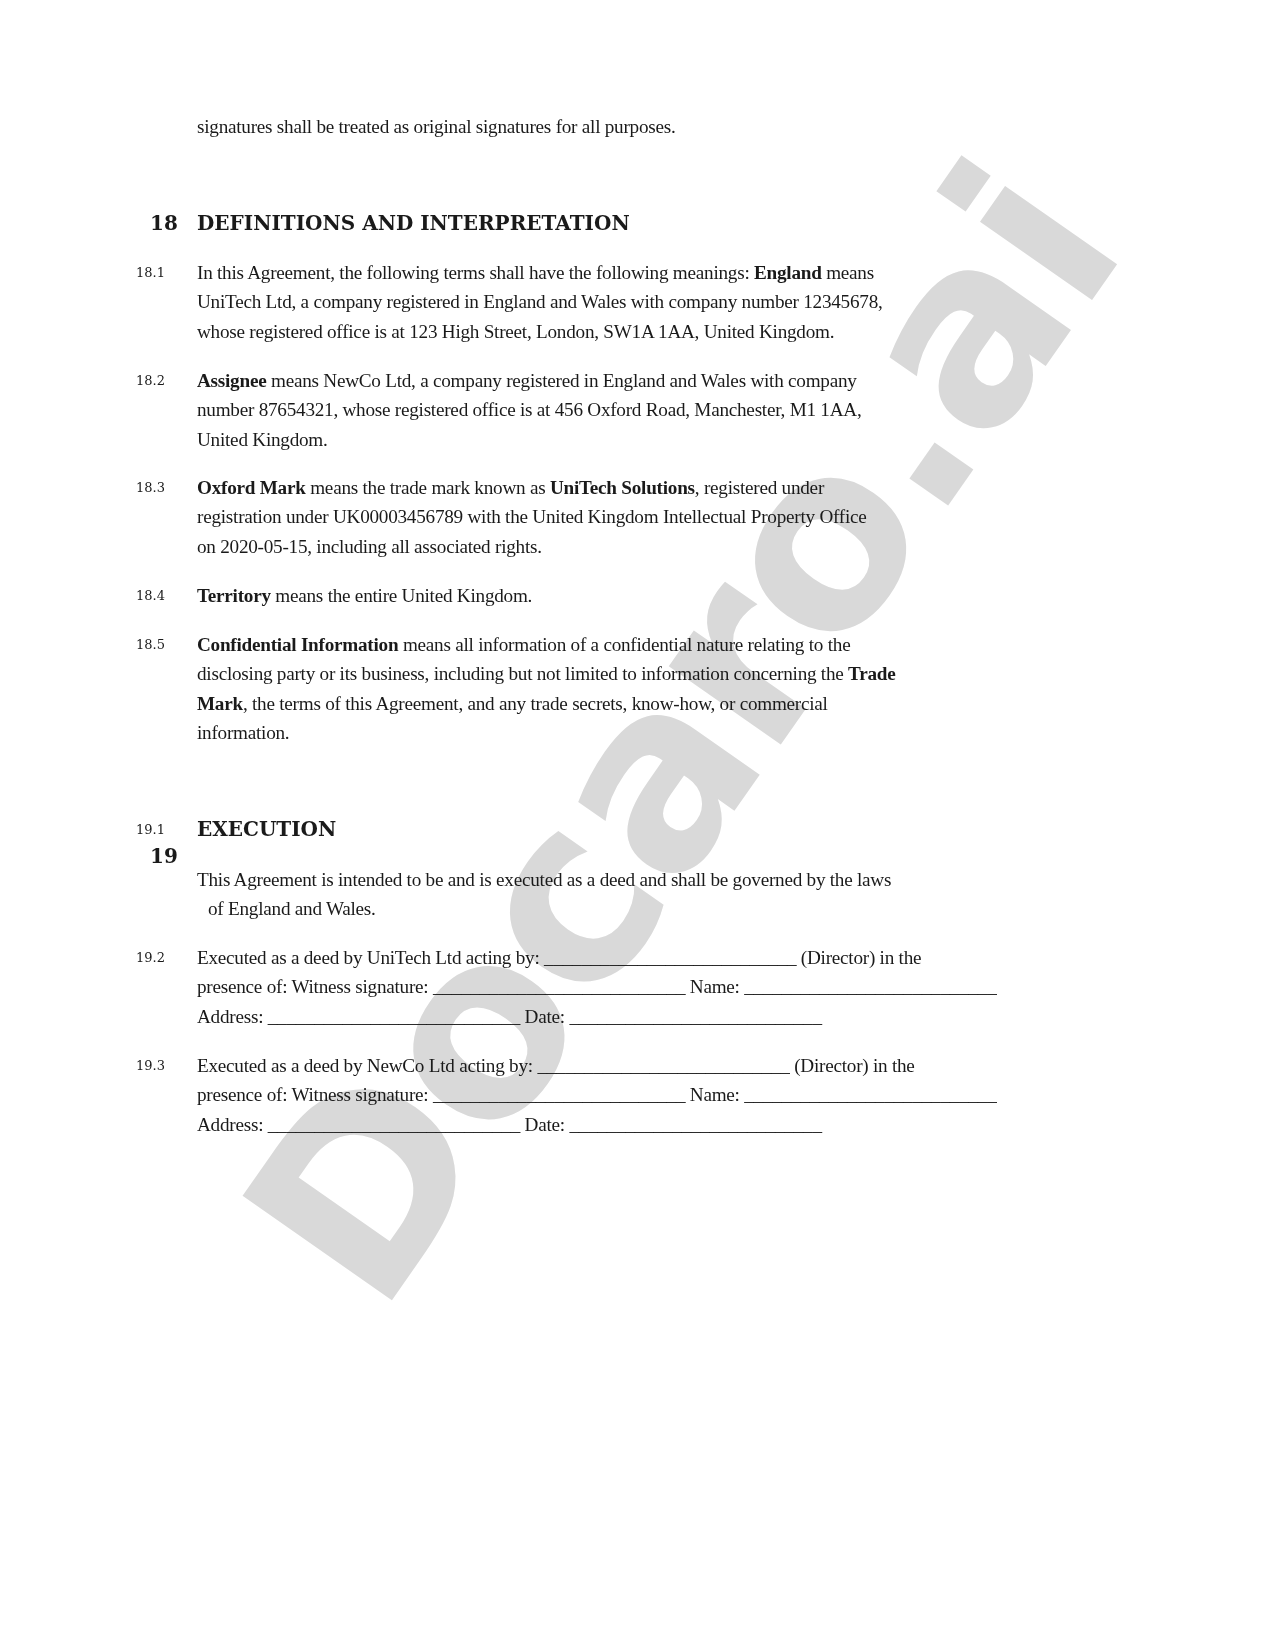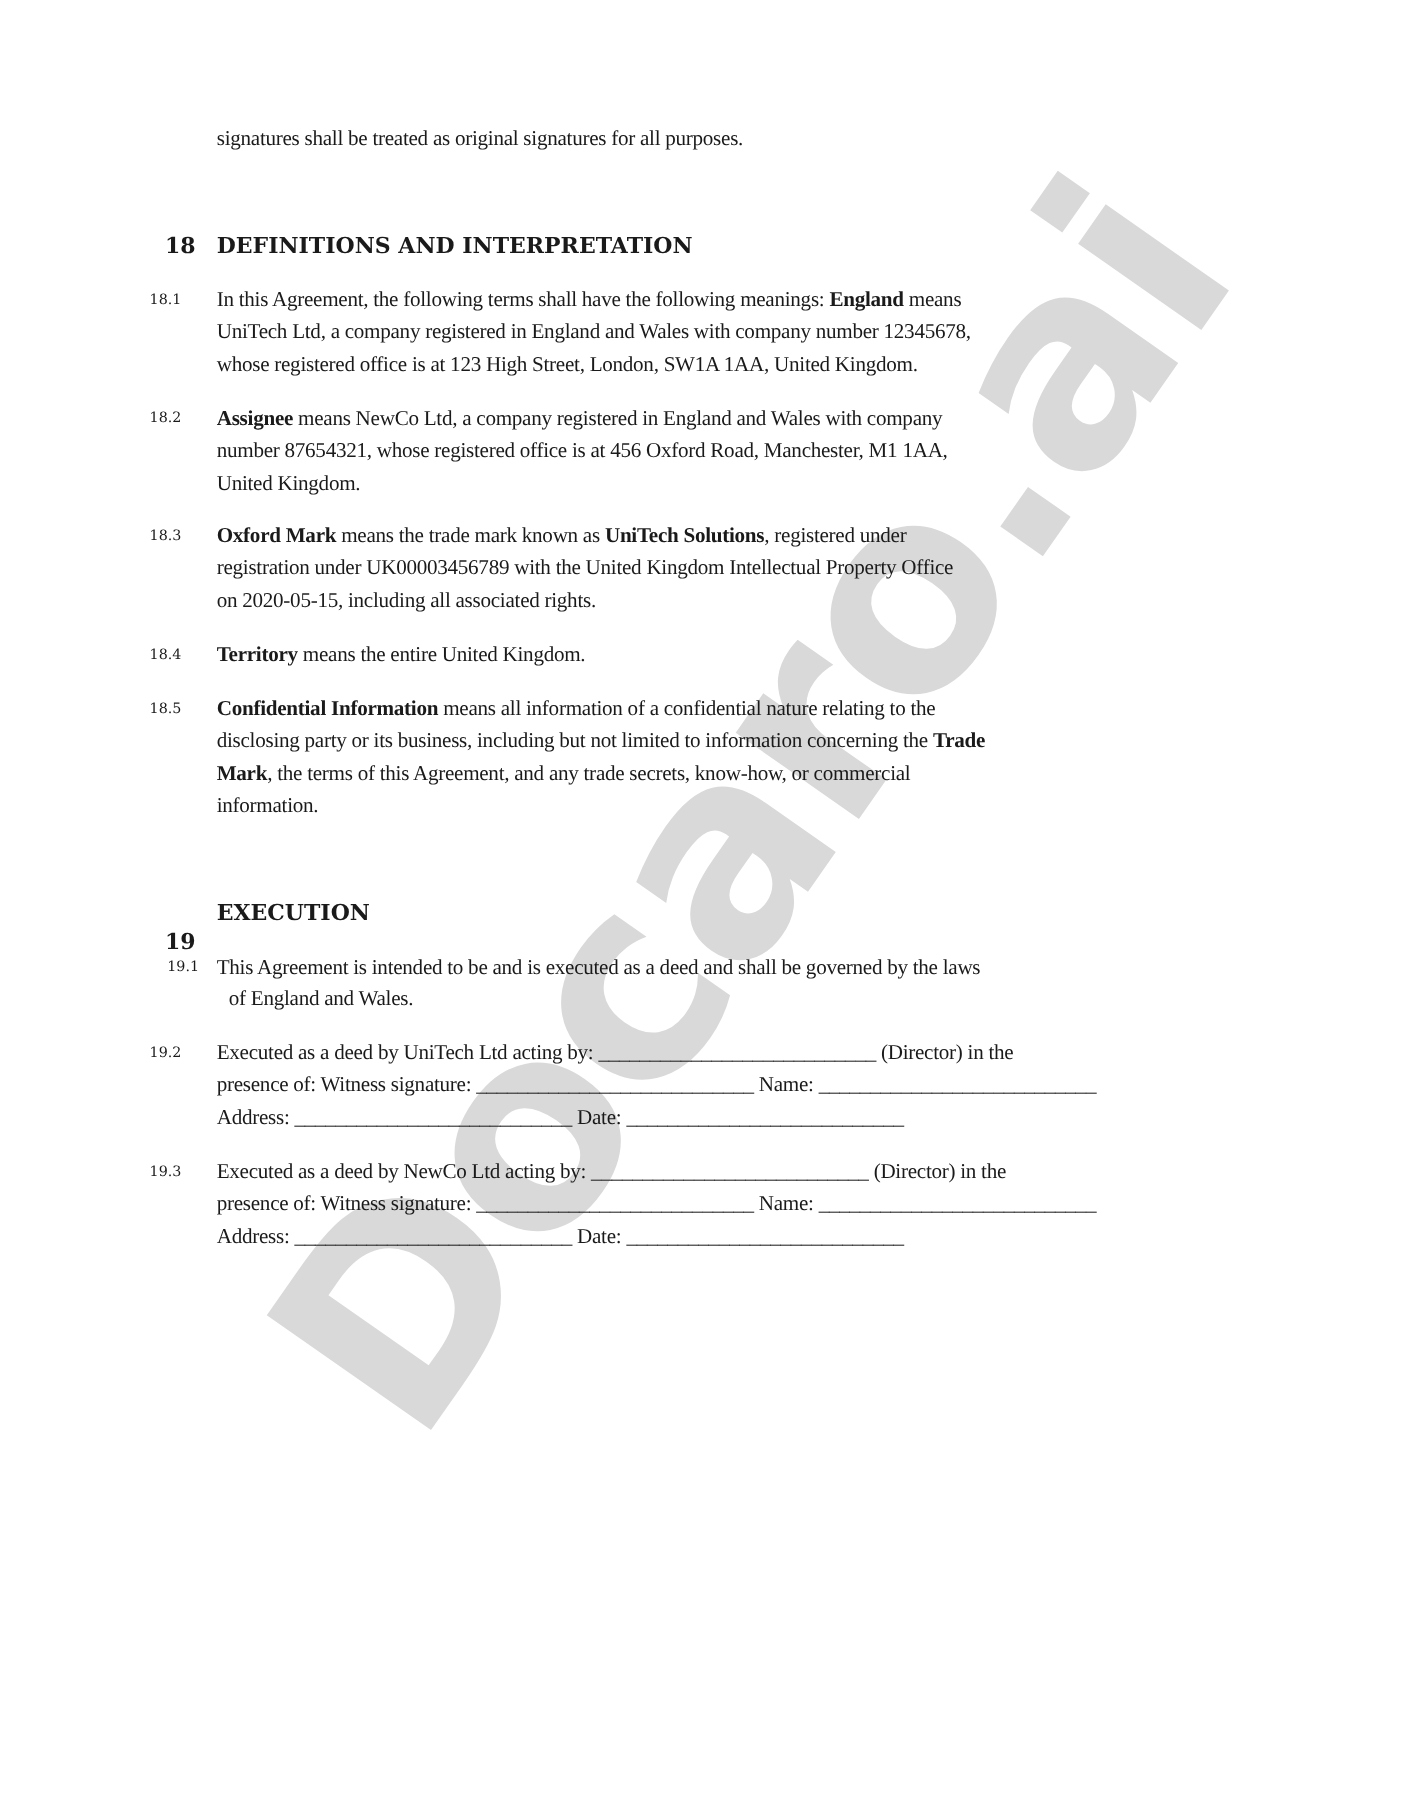--- a/index.html
+++ b/index.html
@@ -84,21 +84,21 @@
             <div class="line" style="left: 197px; top: 717.9px;"><span>information.</span></div>
           </div>
         </div>
     </div>
 
     <div>
       <div class="heading-num" style="left:150px; top:842px;">19</div>
       <div class="heading-title" style="left:197px; top:815px;">EXECUTION</div>
       <div id="sec1-clauses">
           <div>
-            <div class="num" style="left: 136px; top: 865px; margin-left: 16px;">19.1</div>
+            <div class="num" style="left: 136px; top: 815px;">19.1</div>
             <div class="line" style="left: 197px; top: 865px;"><span>This Agreement is intended to be and is executed as a deed and shall be governed by the laws</span></div>
             <div class="line" style="left: 197px; top: 894.3px; margin-left: 11px;"><span>of England and Wales.</span></div>
           </div>
           <div>
             <div class="num" style="left: 136px; top: 943px; text-align: center;">19.2</div>
             <div class="line" style="left: 197px; top: 943px;"><span>Executed as a deed by UniTech Ltd acting by: ___________________________ (Director) in the</span></div>
             <div class="line" style="left: 197px; top: 972.3px;"><span>presence of: Witness signature: ___________________________ Name: ___________________________</span></div>
             <div class="line" style="left: 197px; top: 1001.6px;"><span>Address: ___________________________ Date: ___________________________</span></div>
           </div>
           <div>

